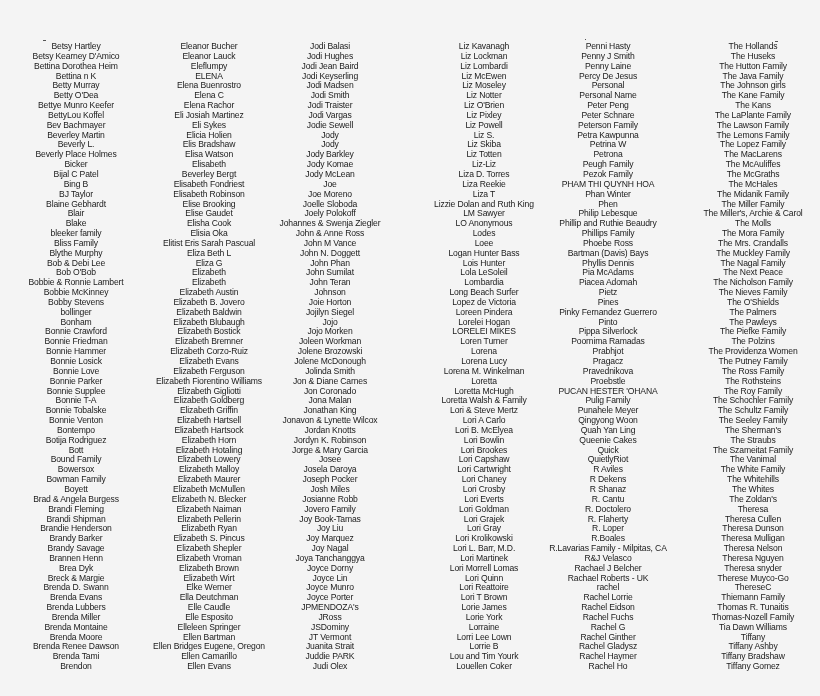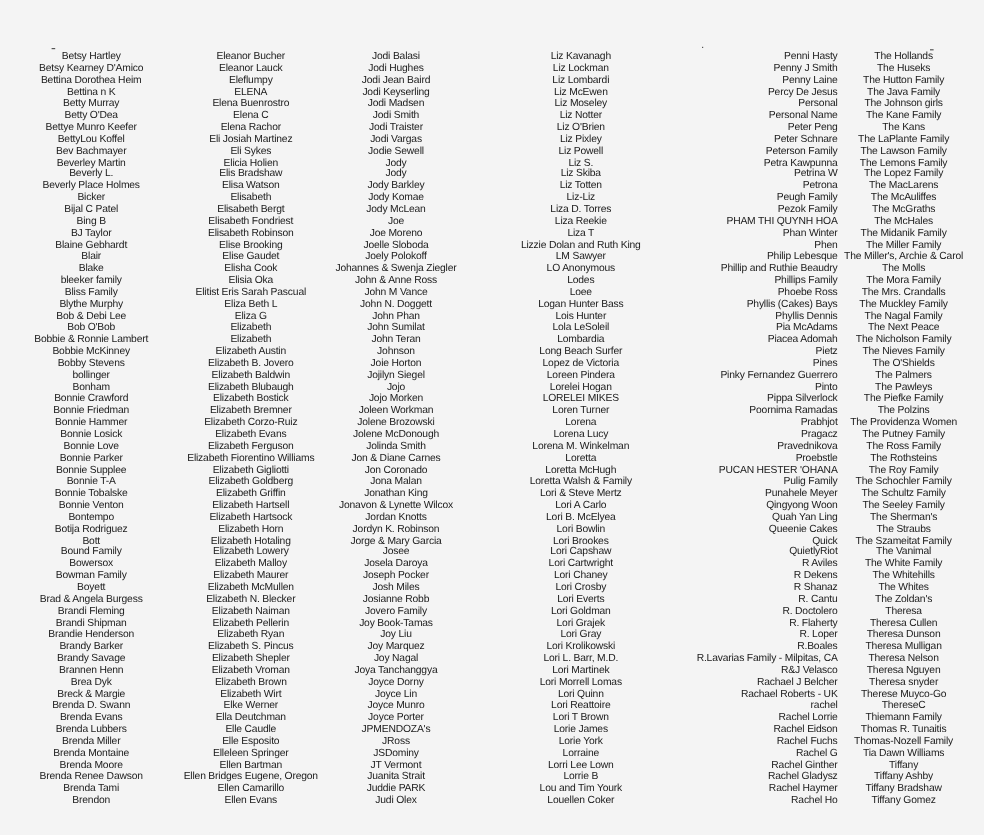--- a/index.html
+++ b/index.html
@@ -128,21 +128,21 @@
       <li>ELENA</li>
       <li>Elena Buenrostro</li>
       <li>Elena C</li>
       <li>Elena Rachor</li>
       <li>Eli Josiah Martinez</li>
       <li>Eli Sykes</li>
       <li>Elicia Holien</li>
       <li>Elis Bradshaw</li>
       <li>Elisa Watson</li>
       <li>Elisabeth</li>
-      <li>Elisabeth Bergt</li>
+      <li>Beverley Bergt</li>
       <li>Elisabeth Fondriest</li>
       <li>Elisabeth Robinson</li>
       <li>Elise Brooking</li>
       <li>Elise Gaudet</li>
       <li>Elisha Cook</li>
       <li>Elisia Oka</li>
       <li>Elitist Eris Sarah Pascual</li>
       <li>Eliza Beth L</li>
       <li>Eliza G</li>
       <li>Elizabeth</li>
@@ -312,21 +312,21 @@
       <li>Lori Reattoire</li>
       <li>Lori T Brown</li>
       <li>Lorie James</li>
       <li>Lorie York</li>
       <li>Lorraine</li>
       <li>Lorri Lee Lown</li>
       <li>Lorrie B</li>
       <li>Lou and Tim Yourk</li>
       <li>Louellen Coker</li>
     </ul>
-  <ul class="col" style="left:518px;text-align:right;">
+  <ul class="col" style="left:518px;">
       <li>Penni Hasty</li>
       <li>Penny J Smith</li>
       <li>Penny Laine</li>
       <li>Percy De Jesus</li>
       <li>Personal</li>
       <li>Personal Name</li>
       <li>Peter Peng</li>
       <li>Peter Schnare</li>
       <li>Peterson Family</li>
       <li>Petra Kawpunna</li>
@@ -334,21 +334,21 @@
       <li>Petrona</li>
       <li>Peugh Family</li>
       <li>Pezok Family</li>
       <li>PHAM THI QUYNH HOA</li>
       <li>Phan Winter</li>
       <li>Phen</li>
       <li>Philip Lebesque</li>
       <li>Phillip and Ruthie Beaudry</li>
       <li>Phillips Family</li>
       <li>Phoebe Ross</li>
-      <li>Phyllis (Cakes) Bays</li>
+      <li>Bartman (Davis) Bays</li>
       <li>Phyllis Dennis</li>
       <li>Pia McAdams</li>
       <li>Piacea Adomah</li>
       <li>Pietz</li>
       <li>Pines</li>
       <li>Pinky Fernandez Guerrero</li>
       <li>Pinto</li>
       <li>Pippa Silverlock</li>
       <li>Poornima Ramadas</li>
       <li>Prabhjot</li>

